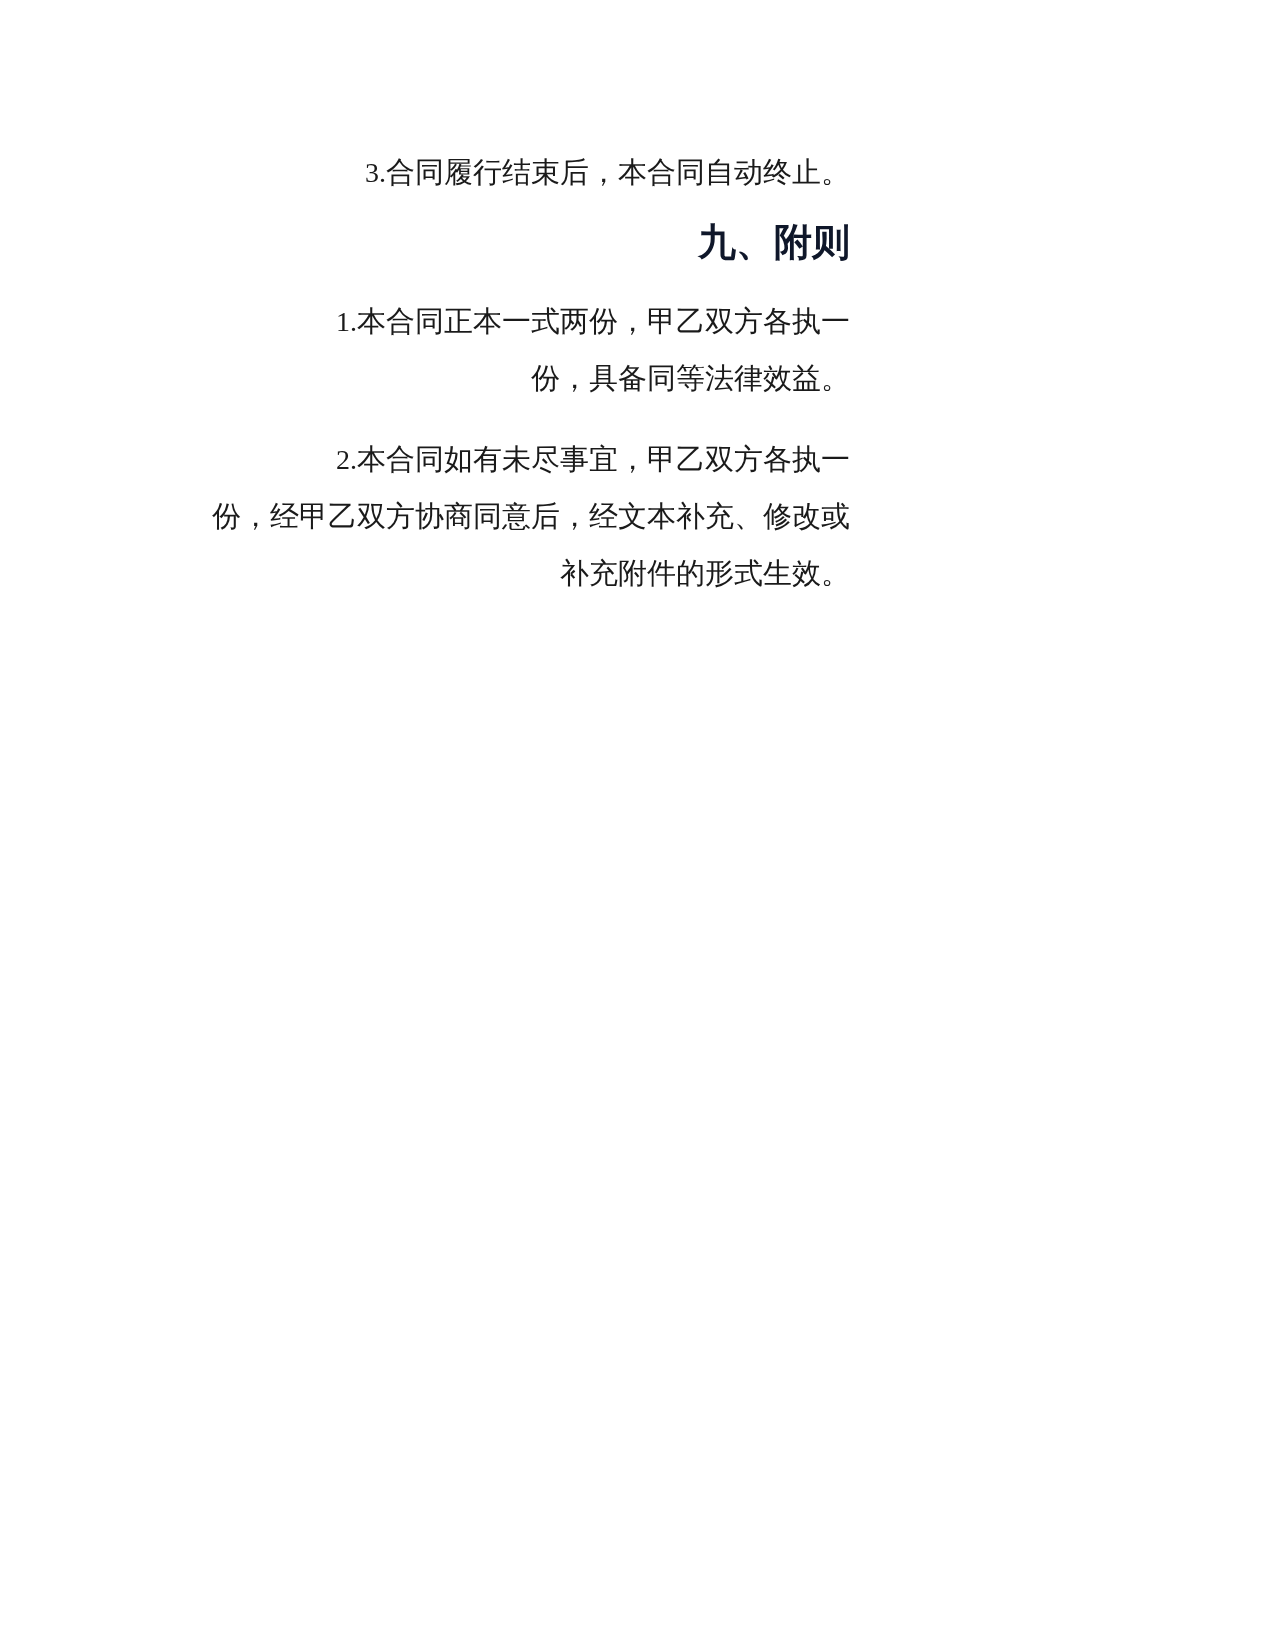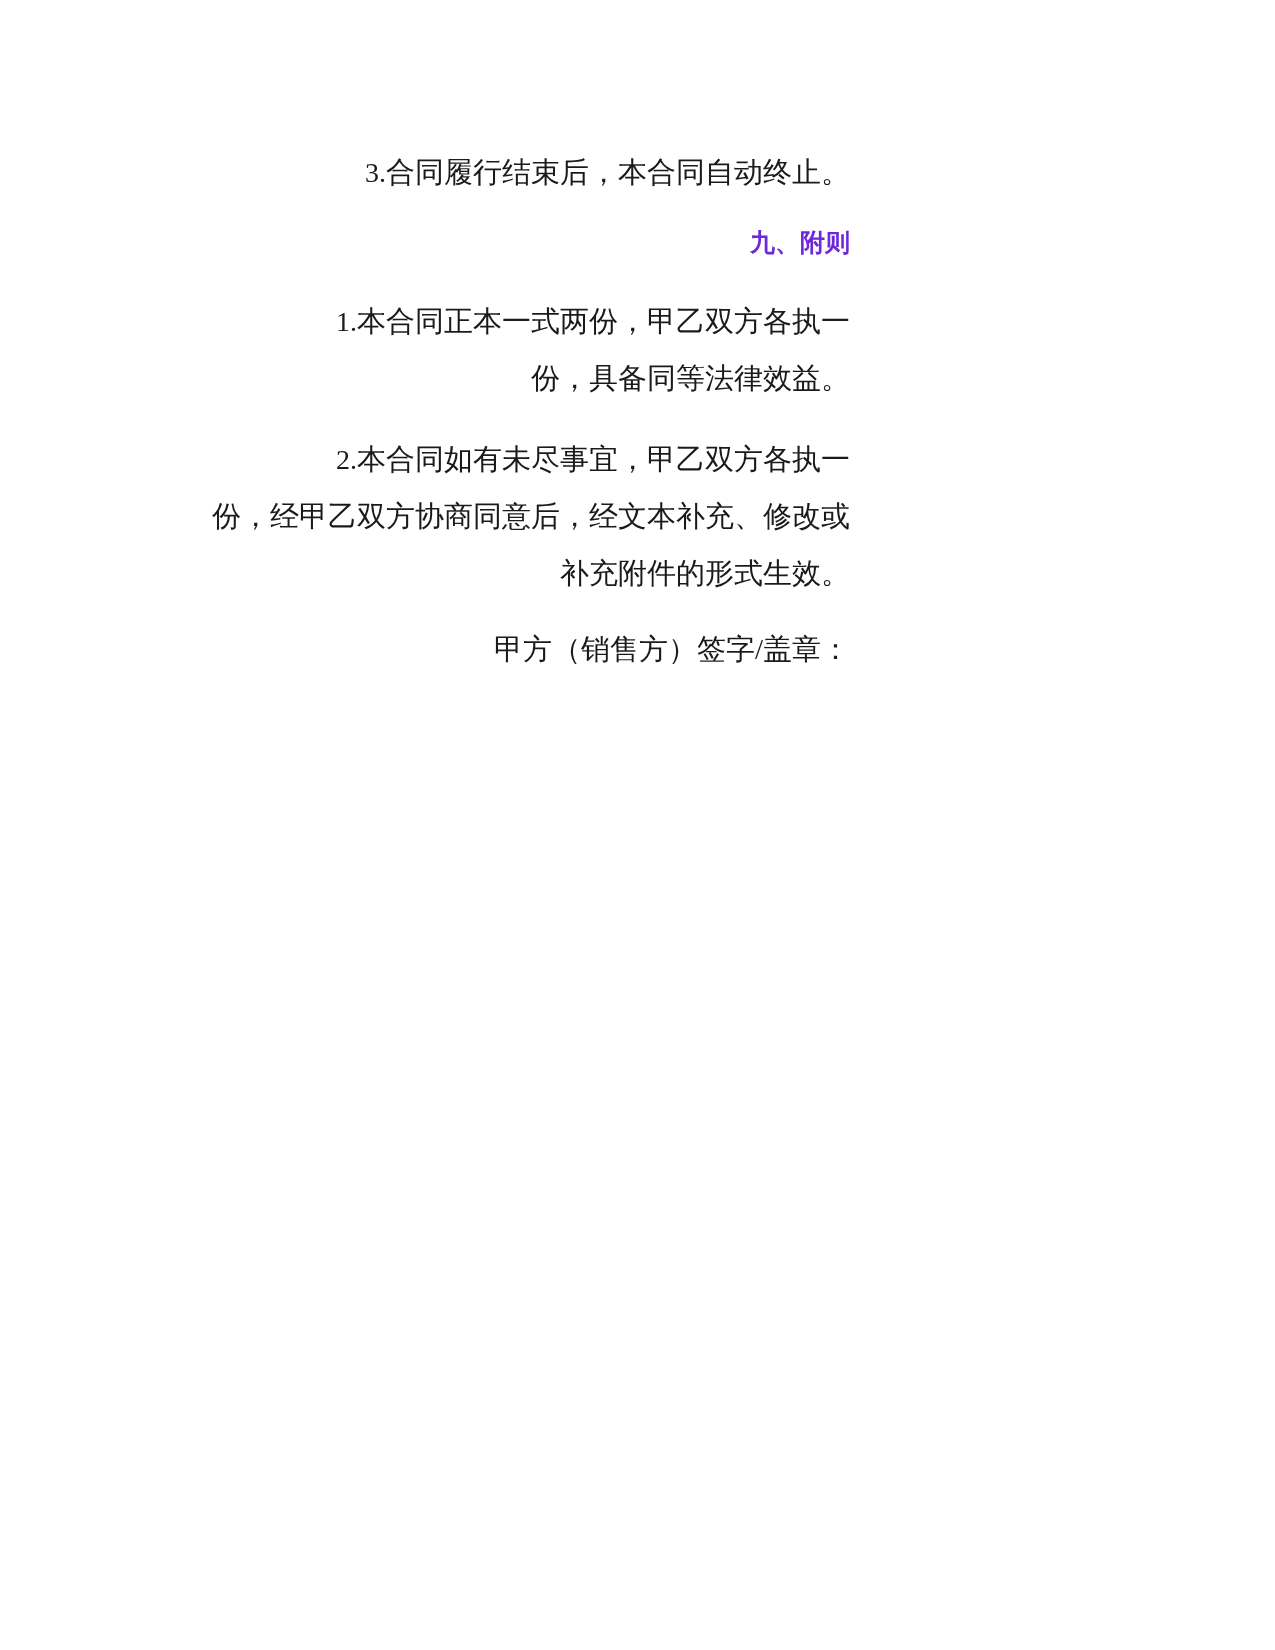--- a/index.html
+++ b/index.html
@@ -31,22 +31,22 @@
     word-break: normal;
   }
   .num {
     display: inline-block;
     width: 93px;
     text-indent: 0;
     font-size: 28px;
   }
   .heading {
     font-weight: bold;
-    font-size: 25px;
-    color: #6d28d9;
+    font-size: 38px;
+    color: #0f172a;
   }
   .p1 { margin-bottom: 13px; }
   .p2 { margin-bottom: 22px; }
   .p3 { margin-bottom: 24px; font-family: Liberation Serif, serif; }
   .p4 { margin-bottom: 19px; }
   .p5 { margin-bottom: 18px; }
   .p6 { margin-bottom: 0; }
 </style>
 </head>
 <body>
@@ -54,16 +54,15 @@
 <div class="page">
 
   <p class="para p1"><span class="num">3.</span><span>合同履行结束后，本合同自动终止。</span></p>
 
   <p class="para heading p2">九、附则</p>
 
   <p class="para p3"><span class="num">1.</span><span>本合同正本一式两份，甲乙双方各执一份，具备同等法律效益。</span></p>
 
   <p class="para p4"><span class="num">2.</span><span>本合同如有未尽事宜，甲乙双方各执一份，经甲乙双方协商同意后，经文本补充、修改或补充附件的形式生效。</span></p>
 
-  <p class="para p5">甲方（销售方）签字/盖章：</p>
 
 
 </div>
 
 </body></html>

